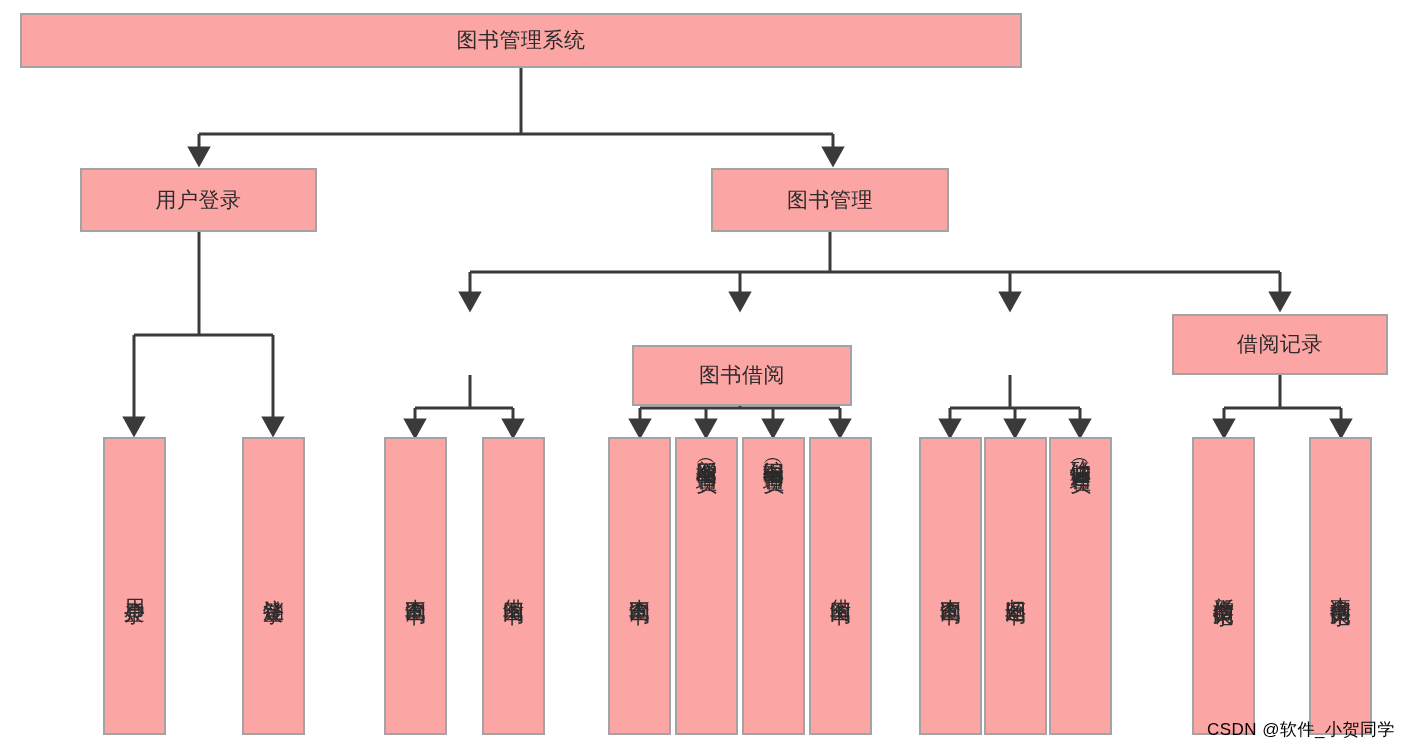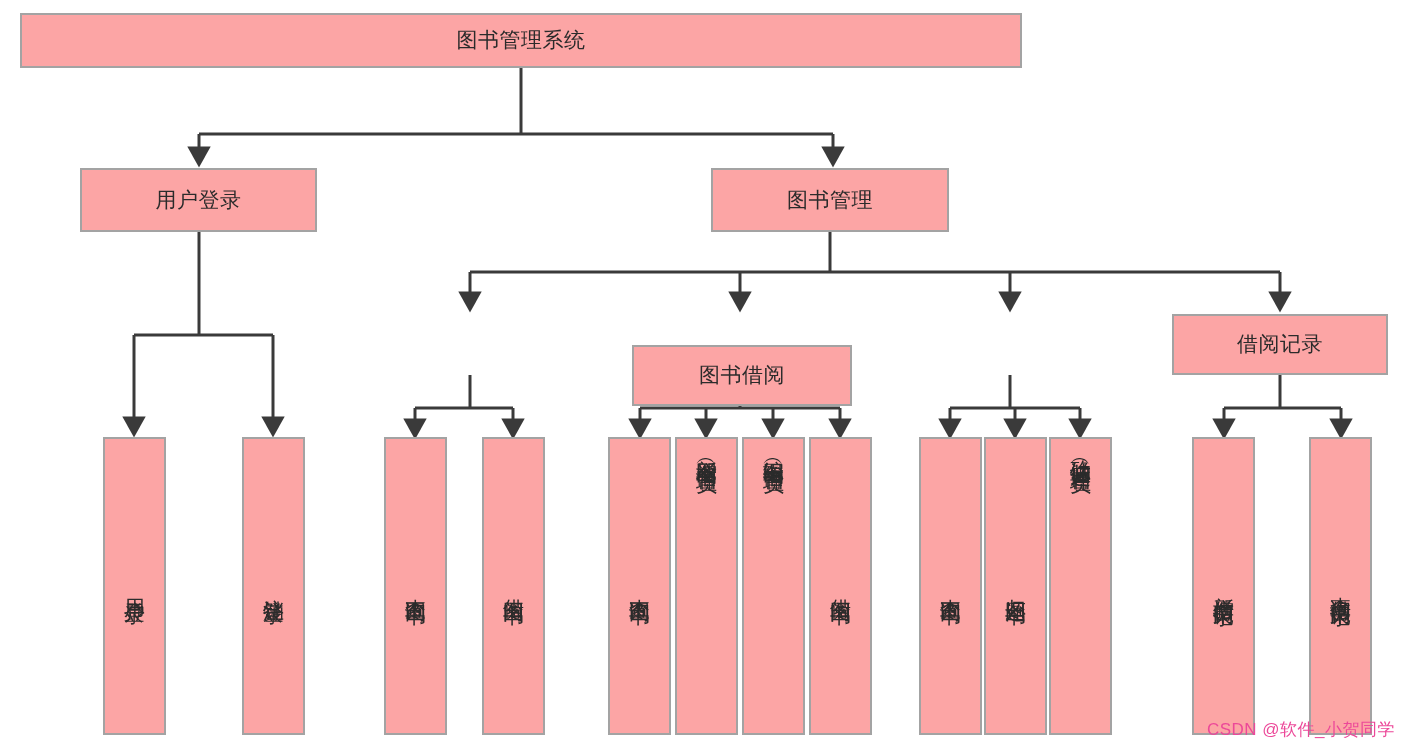--- a/index.html
+++ b/index.html
@@ -52,21 +52,21 @@
     padding-top: 4px;
   }
   .node-box.vertical.centered {
     align-items: center;
     padding-top: 0;
   }
   .watermark {
     position: absolute;
     right: 10px;
     bottom: 6px;
-    color: #ec4899;
+    color: #000000;
     font-size: 17px;
     letter-spacing: 0.5px;
     white-space: nowrap;
     pointer-events: none;
   }
 </style>
 </head>
 <body>
 
 <div id="page">

